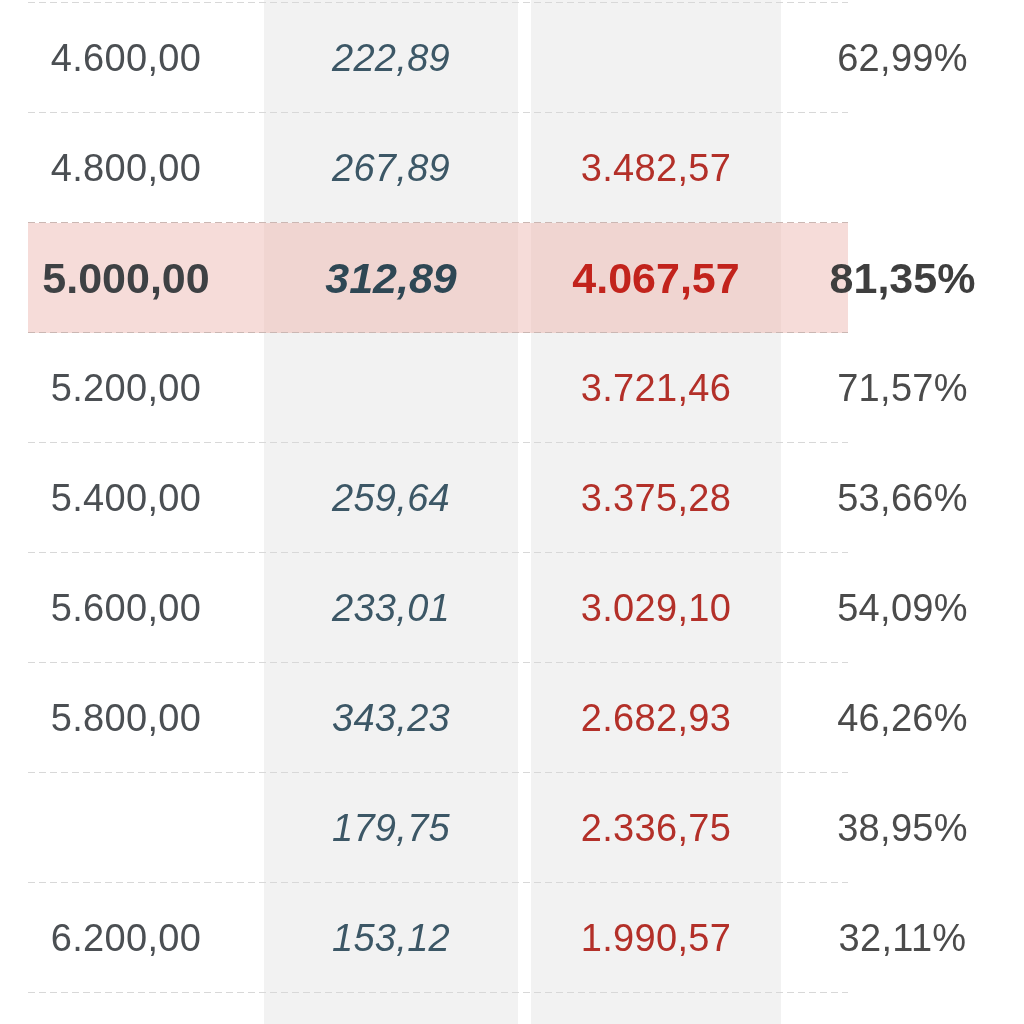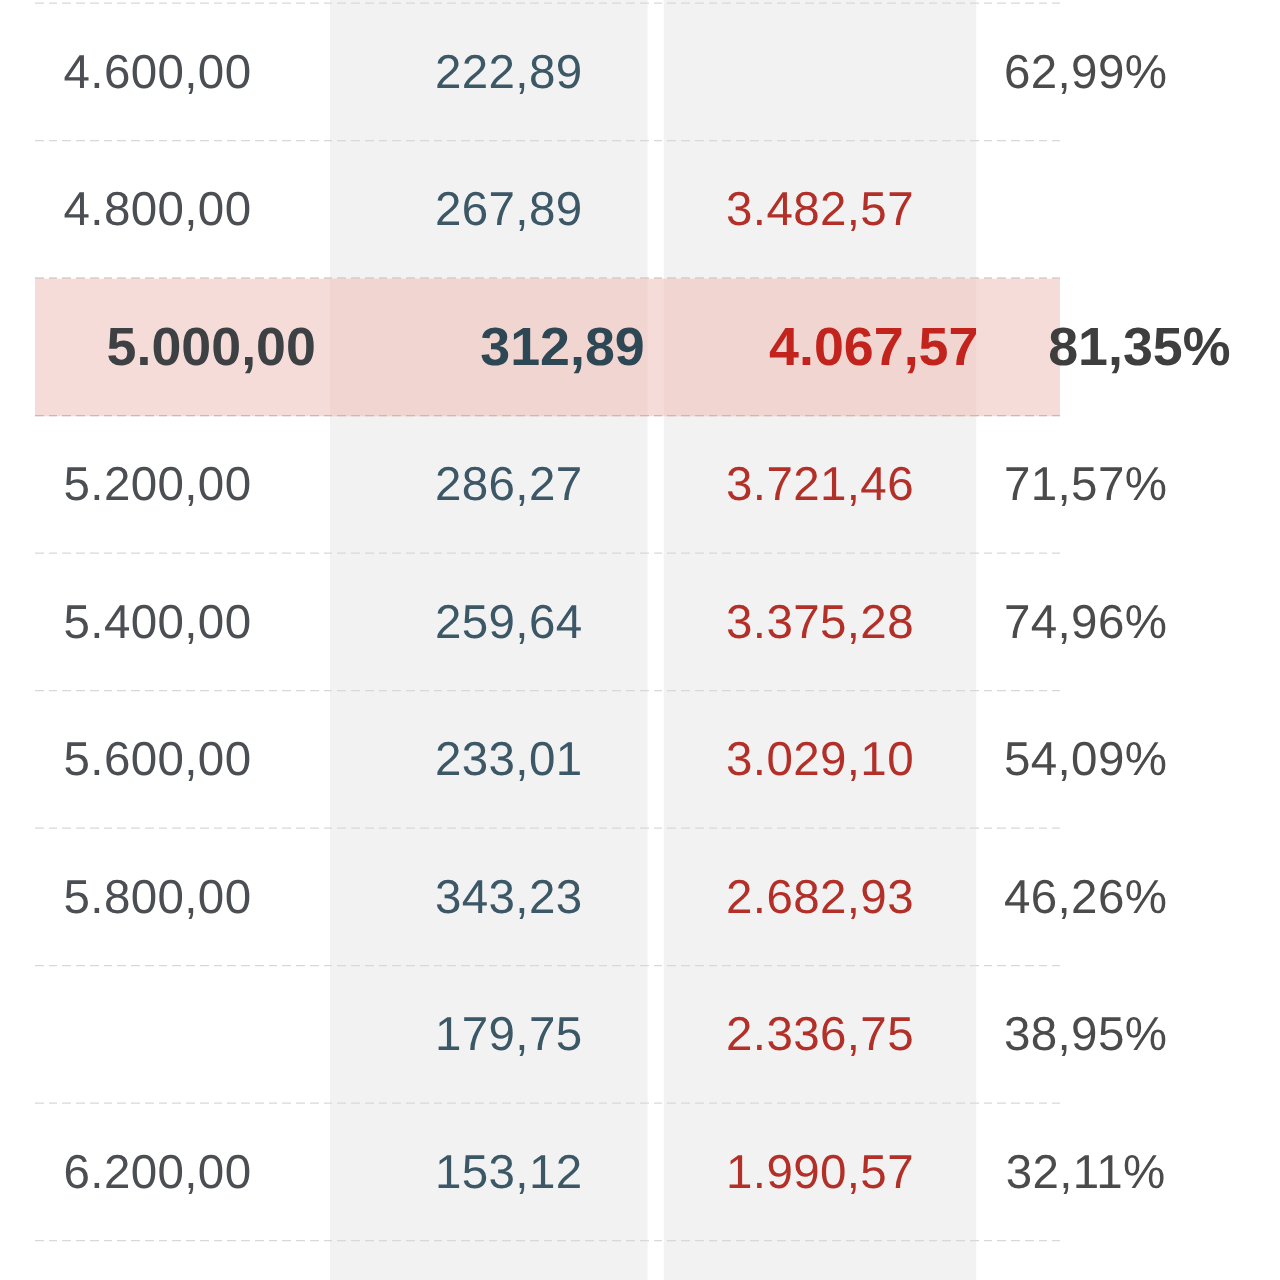--- a/index.html
+++ b/index.html
@@ -83,25 +83,25 @@
     height: 100%;
     display: flex;
     align-items: center;
     justify-content: center;
     font-size: 38px;
     font-weight: 400;
     letter-spacing: 0.3px;
     white-space: nowrap;
   }
   .c1 { left: 0;     width: 252px; color: var(--col1-text, #4b4f53); }
-  .c2 { left: 280px; width: 254px; color: var(--col2-text, #3c5766); }
+  .c2 { left: 264px; width: 254px; color: var(--col2-text, #3c5766); font-style: italic; }
   .c3 { left: 531px; width: 250px; color: var(--col3-text, #b33029); }
-  .c4 { left: 747px; width: 243px; color: var(--col4-text, #4b4b4b); }
+  .c4 { left: 781px; width: 243px; color: var(--col4-text, #4b4b4b); }
 
-  .row.hl .cell { font-size: 43px; font-weight: 700; letter-spacing: 0; margin-left: 43px; }
+  .row.hl .cell { font-size: 43px; font-weight: 700; letter-spacing: 0; }
   .row.hl .c1 { color: var(--highlight-col1-text, #3e4144); }
   .row.hl .c2 { color: var(--highlight-col2-text, #2e4754); }
   .row.hl .c3 { color: var(--highlight-col3-text, #c2231c); }
   .row.hl .c4 { color: var(--highlight-col4-text, #3e3e3e); }
 </style>
 </head>
 <body>
 
 <div class="canvas">
   <div class="band b2"></div>
@@ -133,31 +133,30 @@
     </div>
     <div class="cell c1">5.000,00</div>
     <div class="cell c2">312,89</div>
     <div class="cell c3">4.067,57</div>
     <div class="cell c4">81,35%</div>
     <div class="sep"></div>
   </div>
       <div class="row">
 
     <div class="cell c1">5.200,00</div>
-    <div class="cell c2">286,27</div>
     <div class="cell c3">3.721,46</div>
     <div class="cell c4">71,57%</div>
     <div class="sep"></div>
   </div>
       <div class="row">
 
     <div class="cell c1">5.400,00</div>
     <div class="cell c2">259,64</div>
     <div class="cell c3">3.375,28</div>
-    <div class="cell c4">74,96%</div>
+    <div class="cell c4">53,66%</div>
     <div class="sep"></div>
   </div>
       <div class="row">
 
     <div class="cell c1">5.600,00</div>
     <div class="cell c2">233,01</div>
     <div class="cell c3">3.029,10</div>
     <div class="cell c4">54,09%</div>
     <div class="sep"></div>
   </div>

